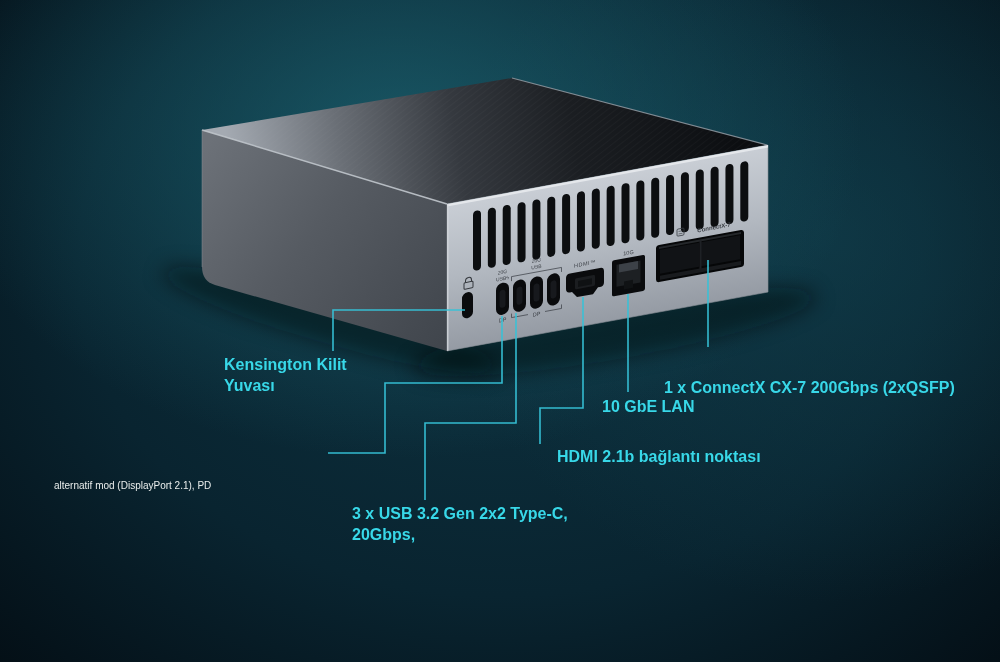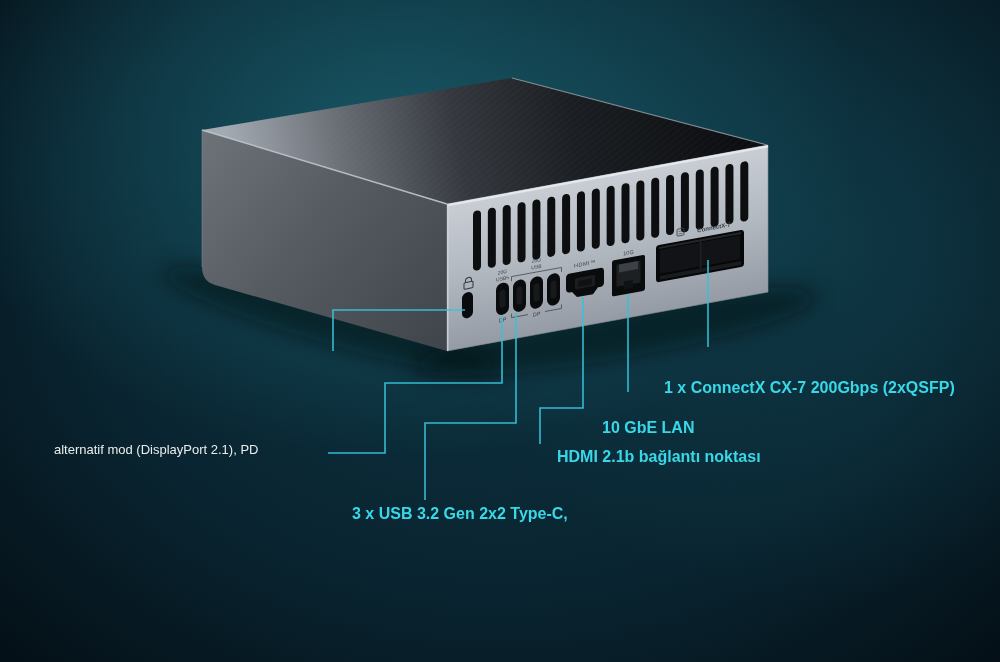--- a/index.html
+++ b/index.html
@@ -12,21 +12,21 @@
     position:relative;width:1000px;height:662px;overflow:hidden;
     background:
       radial-gradient(ellipse 680px 470px at 40% 21%, rgba(30,104,118,.70), rgba(30,104,118,0) 68%),
       radial-gradient(ellipse 560px 520px at 83% 36%, rgba(20,72,86,.50), rgba(20,72,86,0) 70%),
       radial-gradient(ellipse 920px 720px at 50% 40%, #0d3240 0%, #092430 46%, #040f16 78%, #020609 100%);
   }
   svg{position:absolute;left:0;top:0;}
   svg text{font-family:"Liberation Sans",sans-serif;}
   .co-label{position:absolute;white-space:nowrap;line-height:21px;font-size:16px;}
   .co-label .l-accent{color:#38d8e8;font-weight:700;display:block;}
-  .co-label .l-plain{color:#e9edec;font-weight:400;font-size:13px;display:block;}
+  .co-label .l-plain{color:#e9edec;font-weight:400;font-size:10px;display:block;margin-top:36px;}
 </style>
 </head>
 <body>
 
 <div class="stage">
 
   <svg width="1000" height="662" viewBox="0 0 1000 662">
     <defs>
       <linearGradient id="gTop" gradientUnits="userSpaceOnUse" x1="235" y1="185" x2="730" y2="95">
         <stop offset="0" stop-color="#a4aab2"></stop>
@@ -155,34 +155,39 @@
     <g fill="none" stroke="#36c2d8" stroke-width="1.6" opacity="0.95">
       <polyline points="465,310 333,310 333,351"></polyline>
       <polyline points="502,316 502,383 385,383 385,453 328,453"></polyline>
       <polyline points="516,313 516,423 425,423 425,500"></polyline>
       <polyline points="583,297 583,408 540,408 540,444"></polyline>
       <polyline points="628,294 628,392"></polyline>
       <polyline points="708,260 708,347"></polyline>
     </g>
   </svg>
 
+  <div class="co-label" style="left:224px;top:354px;">
+    <span class="l-accent">Kensington Kilit</span>
+    <span class="l-accent">Yuvası</span>
+  </div>
 
   <div class="co-label" style="left:54px;top:439px;">
     <span class="l-plain">alternatif mod (DisplayPort 2.1), PD</span>
   </div>
 
   <div class="co-label" style="left:352px;top:503px;">
     <span class="l-accent">3 x USB 3.2 Gen 2x2 Type-C,</span>
+    <span class="l-accent">20Gbps,</span>
   </div>
 
   <div class="co-label" style="left:513px;top:446px;margin-left:44px;">
     <span class="l-accent">HDMI 2.1b bağlantı noktası</span>
   </div>
 
-  <div class="co-label" style="left:602px;top:396px;margin-top:21px;">
+  <div class="co-label" style="left:602px;top:396px;">
     <span class="l-accent">10 GbE LAN</span>
   </div>
 
   <div class="co-label" style="left:664px;top:349px;margin-top:28px;">
     <span class="l-accent">1 x ConnectX CX-7 200Gbps (2xQSFP)</span>
   </div>
 
 </div>
 
 </body></html>

